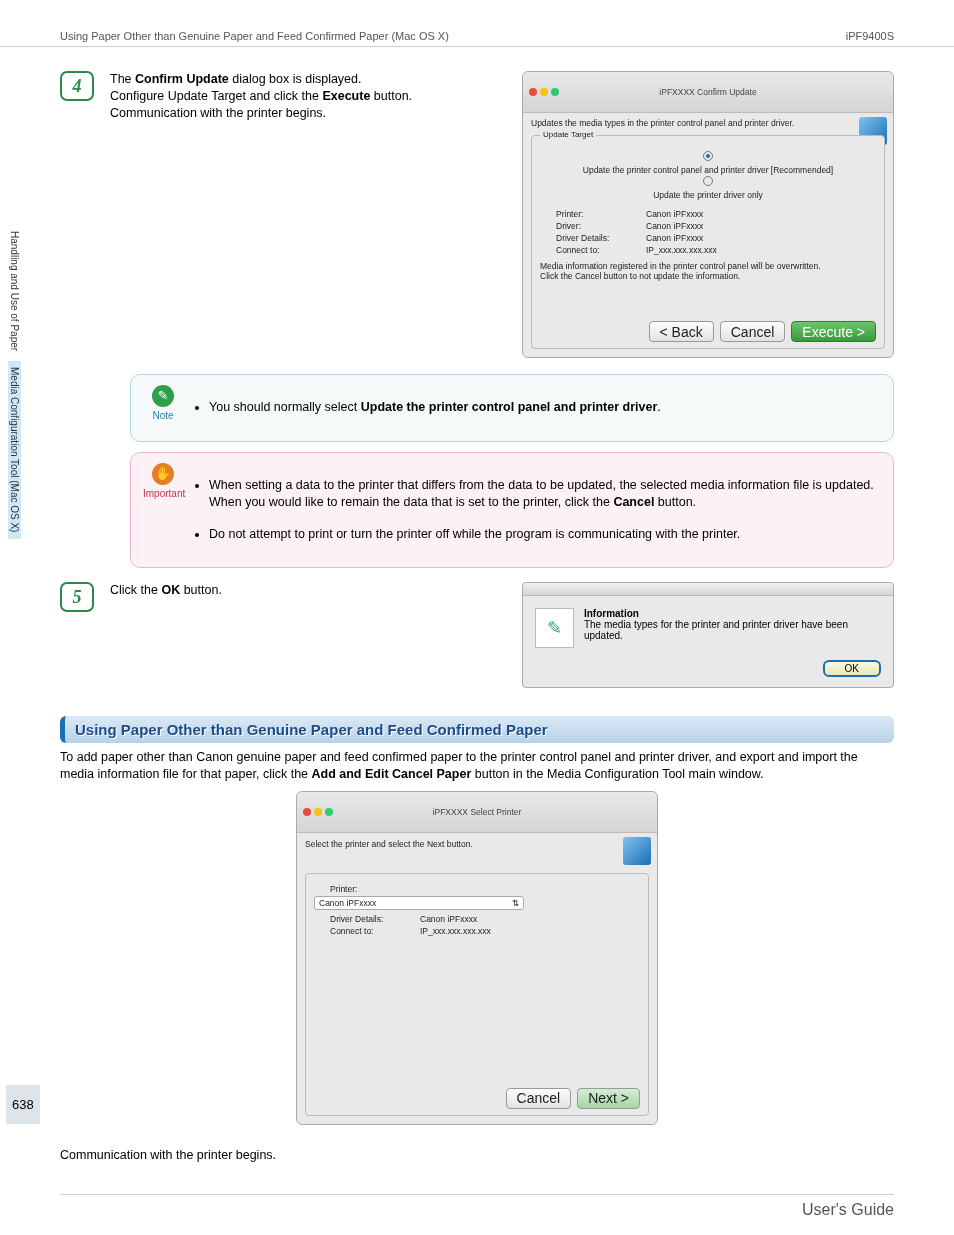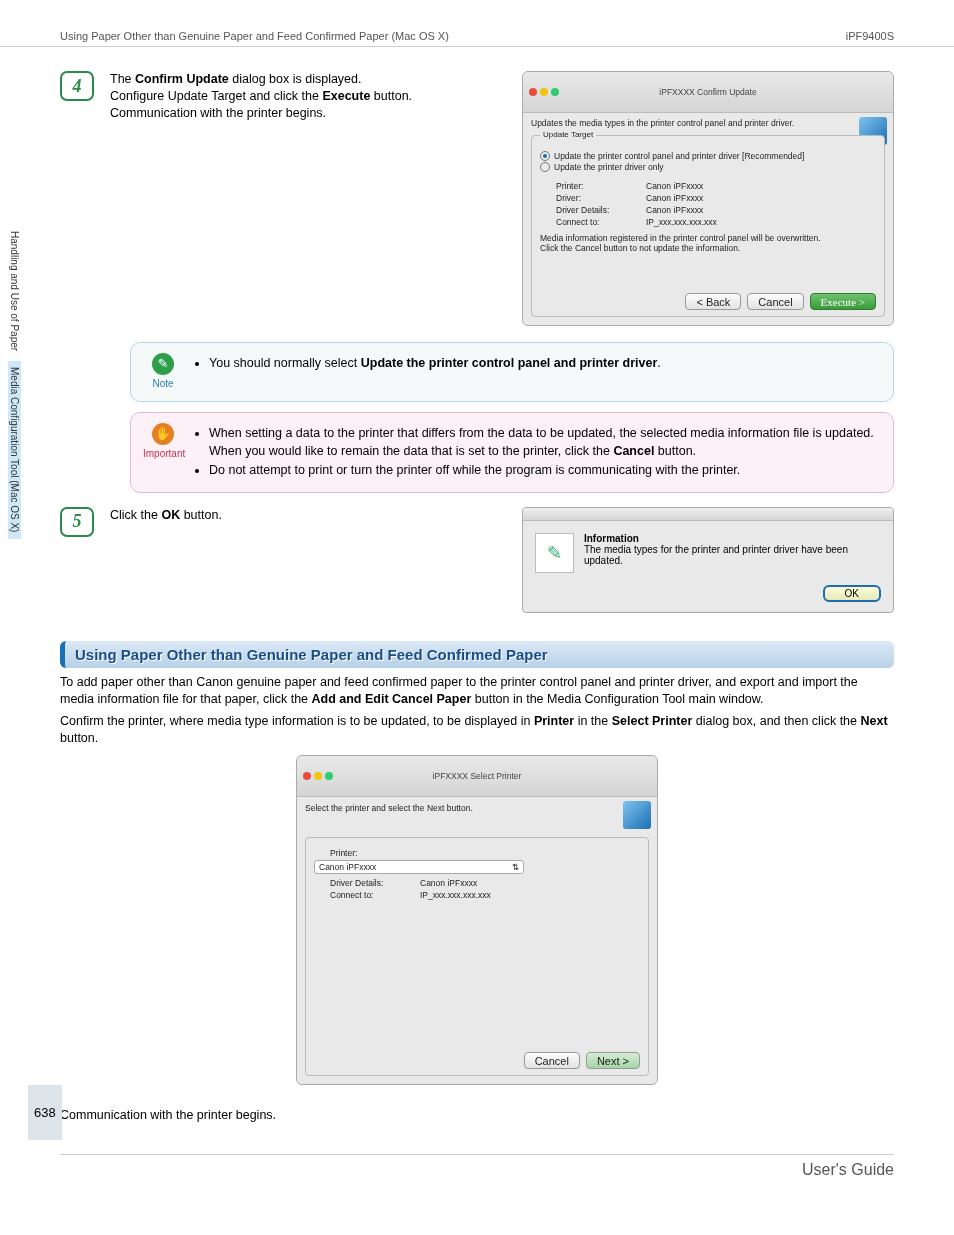--- a/index.html
+++ b/index.html
@@ -33,23 +33,22 @@
     padding: 6px 1px;
     margin-bottom: 4px;
     white-space: nowrap;
   }
   .vtab.active { background: #cfe8f7; }
   .page-num {
     position: absolute;
     left: 6px;
     top: 1085px;
     background: #dde5ea;
-    padding: 20px 6px;
+    padding: 12px 6px;
     font-size: 13px;
-    margin-left: 22px;
   }
   .content {
     margin-left: 60px;
     margin-right: 60px;
     padding-top: 24px;
   }
   .step-row { display: flex; gap: 16px; margin-bottom: 16px; }
   .step-num {
     border: 2px solid #2a8a4a;
     border-radius: 7px;
@@ -85,48 +84,48 @@
     position:absolute; right:6px; top:4px;
     width:28px; height:28px;
     background: linear-gradient(135deg,#7fc3ef,#1a6fb3);
     border-radius: 3px;
   }
   .grp {
     border:1px solid #bbb; border-radius:4px; margin-top:6px;
     padding:14px 8px 6px 8px; position:relative; background:#e9e9e9;
   }
   .grp-title { position:absolute; top:-6px; left:8px; background:#e9e9e9; padding:0 3px; font-size:8px; }
-  .radio-row { display:flex; align-items:center; gap:4px; margin:1px 0; }
+  .radio-row { display:flex; align-items:center; gap:4px; margin:1px 0;flex-direction:column; }
   .radio { width:8px;height:8px;border:1px solid #777;border-radius:50%;display:inline-flex;align-items:center;justify-content:center; }
   .radio.sel::after{content:"";width:4px;height:4px;background:#1a6fb3;border-radius:50%;}
   .kv { display:flex; margin:2px 16px; }
   .kv .k{ width:90px; }
   .dlg-warn { margin-top:6px; line-height:1.2; }
   .btnrow { display:flex; justify-content:flex-end; gap:6px; margin-top:40px; }
   .btn {
     border:1px solid #999; border-radius:4px; padding:1.5px 10px;
-    background:linear-gradient(#fdfdfd,#e2e2e2); font-size:11px;text-align:center;
-  }
-  .btn.primary { background: linear-gradient(#6fc36f,#3a9a3a); color:#fff; border-color:#2e7d2e;font-family:Liberation Serif, serif; }
+    background:linear-gradient(#fdfdfd,#e2e2e2); font-size:14px;text-align:center;
+  }
+  .btn.primary { background: linear-gradient(#6fc36f,#3a9a3a); color:#fff; border-color:#2e7d2e; }
   .btn.next { background: linear-gradient(#d5ecd5,#a5d5a5); }
 
   .callout {
     display:flex; gap:10px;
     border:1px solid;
     border-radius:10px;
     padding:10px 12px; margin:10px 0 10px 70px;
     line-height:1.4;
   }
   .callout.note { background:#f5f9fa; border-color:#b7d8e4; }
   .callout.important { background:#fcf1f6; border-color:#e6b7cf; }
   .c-icon { width:40px; text-align:center; font-size:10px; flex-shrink:0; }
   .c-icon .circ { width:22px;height:22px;border-radius:50%;margin:0 auto 2px; display:flex;align-items:center;justify-content:center;color:#fff;font-size:13px; }
   .circ.note{background:#2e9e4a;} .circ.imp{background:#e67e22;}
   .c-label.note{color:#2a7fae;} .c-label.imp{color:#cc3355;}
-  ul.bullets{margin:0;padding-left:16px;} ul.bullets li{margin:2px 0;}
+  ul.bullets{margin:0;padding-left:16px;} ul.bullets li{margin:14px 0;}
 
   .info-box {
     width:370px; border:1px solid #aaa; border-radius:4px;
     background:#e9e9e9; margin-left:auto; padding: 0 0 10px 0;
   }
   .info-tb { height:12px; background:linear-gradient(#f0f0f0,#d5d5d5); border-bottom:1px solid #bbb; border-radius:4px 4px 0 0; }
   .info-body { display:flex; gap:10px; padding:12px; font-size:10px; }
   .info-ico { width:38px;height:38px; border:1px solid #bbb; background:#fff; display:flex;align-items:center;justify-content:center; font-size:18px; color:#3a7; }
   .ok-btn { border:2px solid #1a6fb3; border-radius:6px; padding:1px 20px; font-size:10px; background:linear-gradient(#fcfcdc,#e8e8b6); float:right; margin-right:12px; }
 
@@ -269,23 +268,20 @@
       <span class="ok-btn">OK</span>
       <div style="clear:both;"></div>
     </div>
   </div>
 
   <div class="section-head">Using Paper Other than Genuine Paper and Feed Confirmed Paper</div>
 
   <div class="para">
     <span>To add paper other than Canon genuine paper and feed confirmed paper to the printer control panel and printer driver, and export and import the media information file for that paper, click the </span><b>Add and Edit Cancel Paper</b><span> button in the Media Configuration Tool main window.</span>
   </div>
-  <div class="para">
-    <span>Confirm the printer, where media type information is to be updated, to be displayed in </span><b>Printer</b><span> in the </span><b>Select Printer</b><span> dialog box, and then click the </span><b>Next</b><span> button.</span>
-  </div>
 
   <div class="dlg2">
     <div class="dlg-tb">
       <span class="dot r"></span>
       <span class="dot y"></span>
       <span class="dot g"></span>
       <span class="dlg-title">iPFXXXX Select Printer</span>
     </div>
     <div class="dlg-body">
       <div class="dlg-logo"></div>

